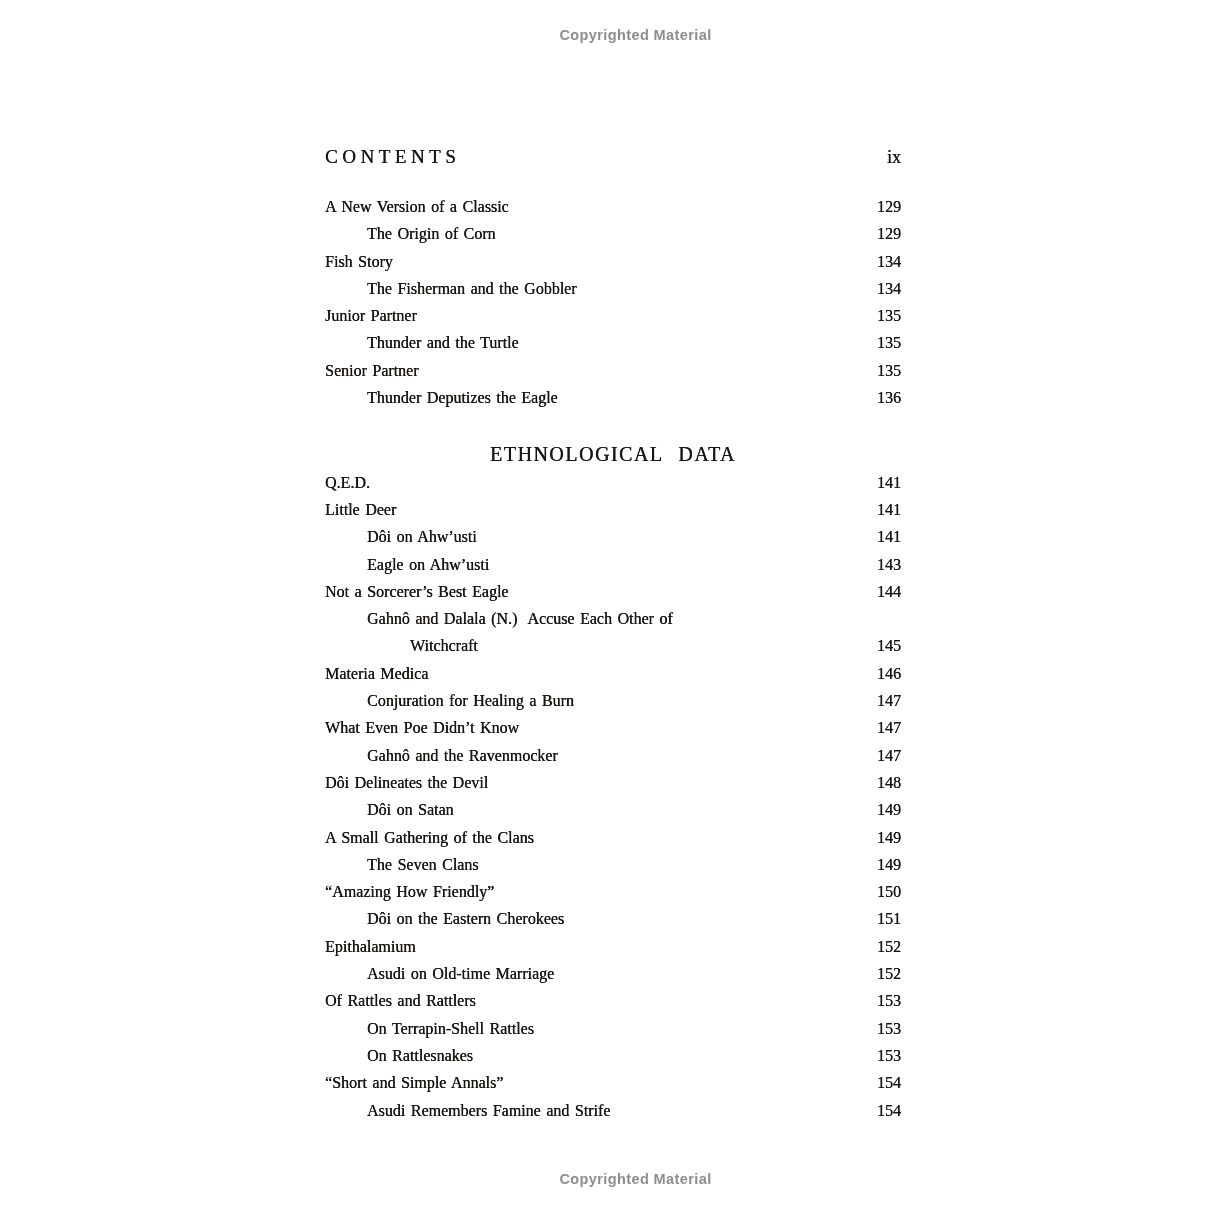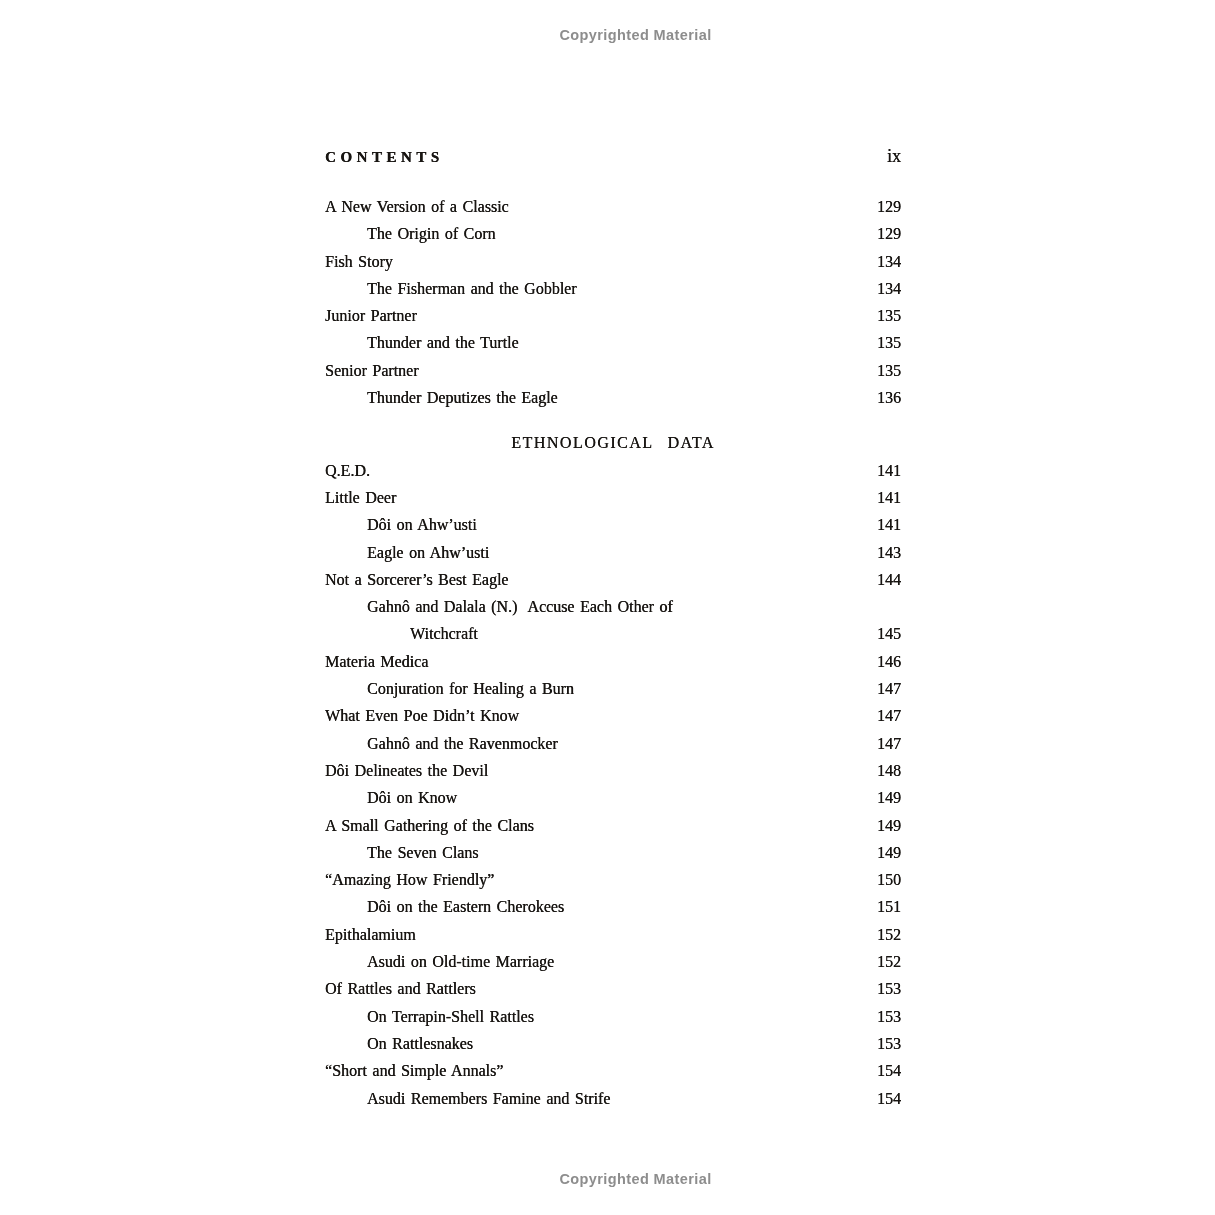--- a/index.html
+++ b/index.html
@@ -26,44 +26,44 @@
 
   #toc {
     position: absolute;
     left: 325px; top: 146px; width: 576px;
   }
   .toc-header {
     display: flex; justify-content: space-between; align-items: baseline;
     height: 27px; margin-bottom: 20px;
   }
   .running-title {
-    font-weight: bold;
-    font-size: 15px;
+    font-weight: normal;
+    font-size: 19px;
     letter-spacing: 4.5px;
     text-shadow: 0.3px 0 0 currentColor;
   }
   .folio { font-size: 18px; text-shadow: 0.3px 0 0 currentColor; }
 
   .row {
     display: flex; justify-content: space-between; align-items: baseline;
     line-height: 27.3px;
     font-size: 16px;
     word-spacing: 1.5px;
     text-shadow: 0.3px 0 0 currentColor;
   }
   .row .title { white-space: pre; }
   .lvl1 .title { padding-left: 42px; }
   .lvl2 .title { padding-left: 85px; }
   .pagenum { flex: 0 0 auto; }
 
   .section-heading {
-    margin-top: 18px;
+    margin-top: 30px;
     line-height: 27.3px;
     text-align: center;
-    font-size: 16px;
+    font-size: 20px;
     letter-spacing: 1.5px;
     word-spacing: 9px;
     text-shadow: 0.3px 0 0 currentColor;
   }
 </style>
 </head>
 <body>
 
 <div class="copyright" id="copyright-top">Copyrighted Material</div>
 
@@ -148,21 +148,21 @@
       </div>
       <div class="row lvl1">
         <span class="title">Gahnô and the Ravenmocker</span>
         <span class="pagenum">147</span>
       </div>
       <div class="row lvl0">
         <span class="title">Dôi Delineates the Devil</span>
         <span class="pagenum">148</span>
       </div>
       <div class="row lvl1">
-        <span class="title">Dôi on Know</span>
+        <span class="title">Dôi on Satan</span>
         <span class="pagenum">149</span>
       </div>
       <div class="row lvl0">
         <span class="title">A Small Gathering of the Clans</span>
         <span class="pagenum">149</span>
       </div>
       <div class="row lvl1">
         <span class="title">The Seven Clans</span>
         <span class="pagenum">149</span>
       </div>

